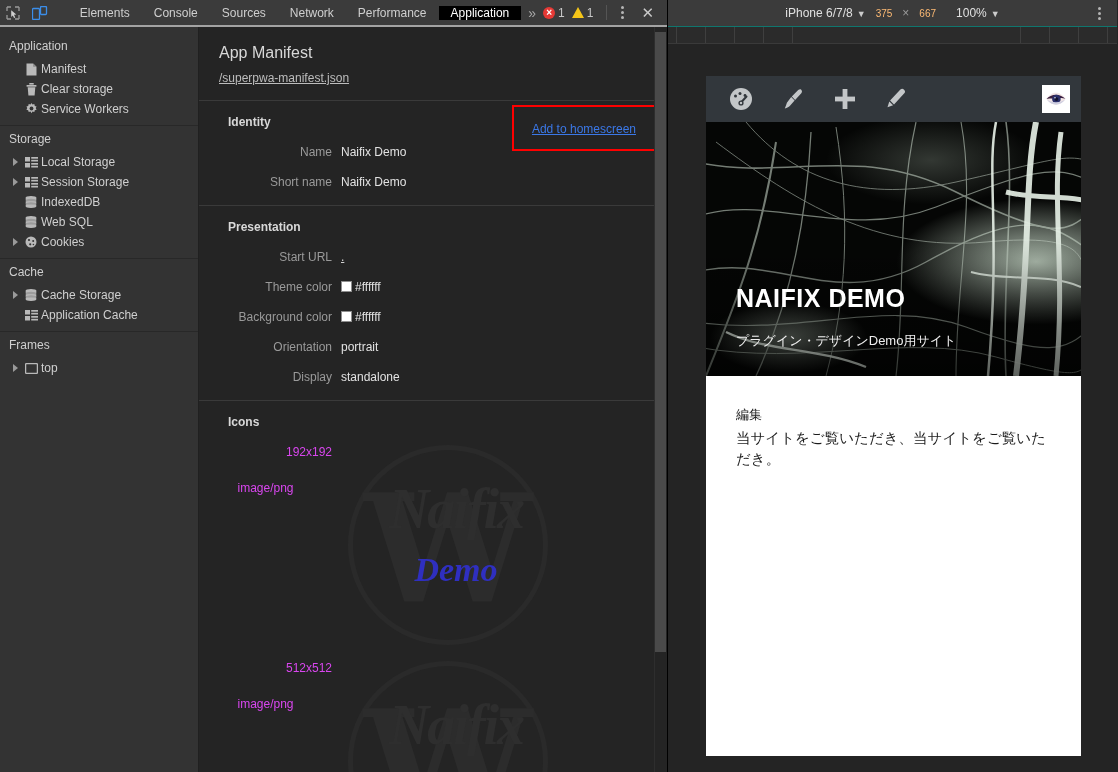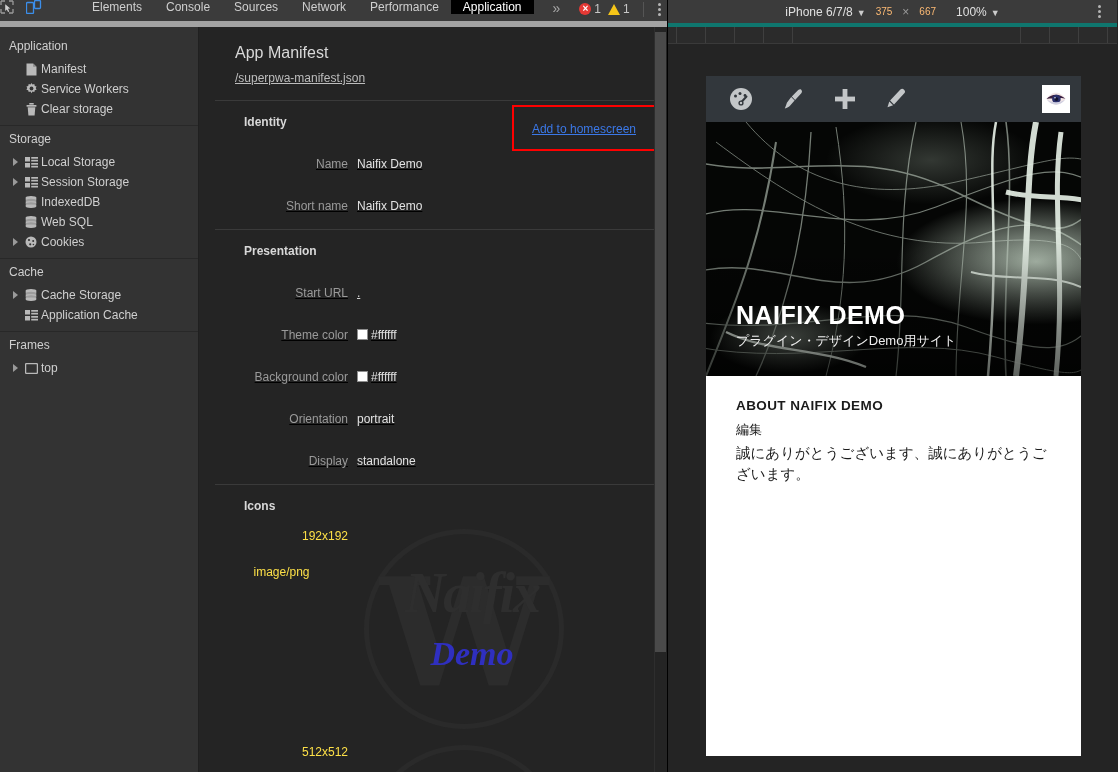--- a/index.html
+++ b/index.html
@@ -16,23 +16,22 @@
     width: 668px; height: 772px;
     background: #242424;
     display: flex; flex-direction: column;
     border-right: 1px solid #000;
   }
 
   
   #tabbar {
     height: 27px; min-height: 27px;
     background: #3b3b3b;
-    display: flex; align-items: flex-start;
-    border-bottom: 6px solid #a3a3a3;
-    gap: 12px;
+    display: flex; align-items: center;
+    border-bottom: 2px solid #a3a3a3;
   }
   .tb-icon {
     width: 28px; display: flex; align-items: center; justify-content: center;
     cursor: pointer;
   }
   .tb-sep { width: 1px; background: #555; margin: 5px 4px; }
   #tablist { display: flex; align-items: stretch; margin-left: 6px; }
   .tab {
     padding: 0 12px; display: flex; align-items: center;
     font-size: 12px; color: #cfcfcf; cursor: pointer; white-space: nowrap;
@@ -77,52 +76,52 @@
     display: block; width: 0; height: 0;
     border-top: 4px solid transparent; border-bottom: 4px solid transparent;
     border-left: 5px solid #9a9a9a;
   }
   .sb-ico { width: 20px; display: flex; align-items: center; justify-content: center; }
   .sb-label { margin-left: 0; }
   .sb-divider { height: 1px; background: #282828; margin: 6px 0 2px 0; }
 
   
   #manifest {
-    flex: 1; background: #242424; position: relative; overflow: hidden; padding-left: 16px;
+    flex: 1; background: #242424; position: relative; overflow: hidden;
   }
   #manifest-inner { padding: 0; }
   .mf-head { padding: 17px 0 14px 20px; }
   .mf-title { font-size: 16px; color: #d8d8d8; font-weight: normal; }
   .mf-link {
     display: inline-block; margin-top: 9px; font-size: 12px;
     color: #bdbdbd; text-decoration: underline; cursor: pointer;
   }
   .mf-sec { border-top: 1px solid #3a3a3a; padding: 14px 0 16px 0; position: relative; }
   .mf-sec-title { font-size: 12px; font-weight: bold; color: #d8d8d8; padding-left: 29px; }
-  .mf-row { display: flex; align-items: center; margin-top: 28px; text-decoration: underline; }
+  .mf-row { display: flex; align-items: center; margin-top: 16px; }
   .mf-key {
     width: 133px; text-align: right; color: #9a9a9a; font-size: 12px;
     padding-right: 0;
   }
   .mf-val { margin-left: 9px; color: #e2e2e2; font-size: 12px; }
   .mf-val.dot { color: #cfcfcf; text-decoration: underline; }
   .swatch {
     display: inline-block; width: 11px; height: 11px; background: #ffffff;
     border: 1px solid #8e8e8e; vertical-align: -1px; margin-right: 3px;
   }
   .addhome-wrap {
     position: absolute; right: 11px; top: 4px;
     border: 2px solid #ff0000; padding: 12px 18px;
   }
   .addhome {
     color: #3b78e7; font-size: 12px; text-decoration: underline; cursor: pointer;
     white-space: nowrap;
   }
   .icon-block { display: flex; margin-top: 16px; }
-  .icon-meta { width: 133px; text-align: right; color: #fde047; font-size: 12px; }
+  .icon-meta { width: 133px; text-align: right; color: #d946ef; font-size: 12px; }
   .icon-meta .mt { margin-top: 22px; text-align: center; }
   .icon-art {
     position: relative; margin-left: 16px; width: 290px; height: 200px;
   }
   .wp-logo {
     position: absolute; left: 0; top: 0; width: 200px; height: 200px;
     border-radius: 50%; border: 5px solid #2b2b2b; opacity: 0.9;
     display: flex; align-items: center; justify-content: center;
   }
   .wp-w {
@@ -150,21 +149,21 @@
   }
 
   
   #device-pane {
     width: 449px; height: 772px; background: #242424;
     display: flex; flex-direction: column; position: relative;
   }
   #dev-toolbar {
     height: 27px; min-height: 27px; background: #3b3b3b;
     display: flex; align-items: center; justify-content: center;
-    border-bottom: 4px solid #0f766e; position: relative;
+    border-bottom: 1px solid #0f766e; position: relative;
   }
   .dev-sel { font-size: 12px; color: #e0e0e0; cursor: pointer; }
   .caret { display: inline-block; margin-left: 4px; font-size: 9px; color: #ccc; }
   .dev-dim { font-size: 10px; color: #fdba74; margin: 0 10px; }
   .dev-x { font-size: 12px; color: #9a9a9a; }
   .dev-zoom { font-size: 12px; color: #e0e0e0; margin-left: 10px; cursor: pointer; }
   #dev-toolbar .kebab { position: absolute; right: 8px; }
 
   #ruler {
     height: 17px; min-height: 17px; background: #2b2b2b;
@@ -198,21 +197,21 @@
   #hero .strands { position: absolute; inset: 0; }
   #hero .ov {
     position: absolute; inset: 0;
     background: linear-gradient(to bottom, rgba(0,0,0,0) 45%, rgba(0,0,0,0.55) 100%);
   }
   .hero-text { position: absolute; left: 30px; bottom: 26px; z-index: 3; }
   .hero-title {
     font-size: 25px; font-weight: bold; color: #fff; letter-spacing: 0.5px;
     line-height: 1.15;
   }
-  .hero-sub { font-size: 13px; color: #efefef; margin-top: 2px; }
+  .hero-sub { font-size: 13px; color: #efefef; margin-top: 19px; }
   #article { padding: 22px 30px 0 30px; background: #fff; }
   .art-title {
     font-size: 13.5px; font-weight: bold; color: #1b1b1b; letter-spacing: 0.4px;
   }
   .art-edit { font-size: 13px; color: #222; margin-top: 8px; }
   .art-body { font-size: 14.5px; color: #1b1b1b; margin-top: 4px; line-height: 1.45; }
 </style>
 </head>
 <body>
 
@@ -279,39 +278,39 @@
                 <path d="M7.1 0.5v3.3h3.4" fill="#8a8a8a"></path>
               </svg>
           </span>
           <span class="sb-label">Manifest</span>
         </div>
         <div class="sb-item">
           <span class="sb-arrow spacer">
               <b></b>
             </span>
           <span class="sb-ico">
-            <svg width="13" height="13" viewBox="0 0 13 13">
-                <path d="M6.5 0l1 1.6 1.8-.5.5 1.8 1.8.6-.9 1.6.9 1.6-1.8.6-.5 1.8-1.8-.5-1 1.6-1-1.6-1.8.5-.5-1.8-1.8-.6.9-1.6-.9-1.6 1.8-.6.5-1.8 1.8.5z" fill="#b9b9b9"></path>
-                <circle cx="6.5" cy="5.5" r="1.9" fill="#333"></circle>
-              </svg>
-          </span>
-          <span class="sb-label">Service Workers</span>
-        </div>
-        <div class="sb-item">
-          <span class="sb-arrow spacer">
-              <b></b>
-            </span>
-          <span class="sb-ico">
             <svg width="11" height="13" viewBox="0 0 11 13">
                 <rect x="3.3" y="0" width="4.4" height="1.6" fill="#b9b9b9"></rect>
                 <rect x="0.6" y="2" width="9.8" height="1.7" fill="#b9b9b9"></rect>
                 <path d="M1.7 4.3h7.6l-.7 8.2H2.4z" fill="#b9b9b9"></path>
               </svg>
           </span>
           <span class="sb-label">Clear storage</span>
+        </div>
+        <div class="sb-item">
+          <span class="sb-arrow spacer">
+              <b></b>
+            </span>
+          <span class="sb-ico">
+            <svg width="13" height="13" viewBox="0 0 13 13">
+                <path d="M6.5 0l1 1.6 1.8-.5.5 1.8 1.8.6-.9 1.6.9 1.6-1.8.6-.5 1.8-1.8-.5-1 1.6-1-1.6-1.8.5-.5-1.8-1.8-.6.9-1.6-.9-1.6 1.8-.6.5-1.8 1.8.5z" fill="#b9b9b9"></path>
+                <circle cx="6.5" cy="5.5" r="1.9" fill="#333"></circle>
+              </svg>
+          </span>
+          <span class="sb-label">Service Workers</span>
         </div>
 
         <div class="sb-divider"></div>
         <div class="sb-group-title">Storage</div>
 
         <div class="sb-item">
           <span class="sb-arrow">
               <b></b>
             </span>
           <span class="sb-ico">
@@ -642,22 +641,21 @@
             </g>
           </svg>
           <div class="ov"></div>
           <div class="hero-text">
             <div class="hero-title">NAIFIX DEMO</div>
             <div class="hero-sub">プラグイン・デザインDemo用サイト</div>
           </div>
         </div>
 
         <div id="article">
-          <div class="art-title">ABOUT NAIFIX DEMO</div>
           <div class="art-edit">編集</div>
-          <div class="art-body">誠にありがとうございます、誠にありがとうございます。</div>
+          <div class="art-body">当サイトをご覧いただき、当サイトをご覧いただき。</div>
         </div>
 
       </div>
     </div>
   </div>
 
 </div>
 
 </body></html>

